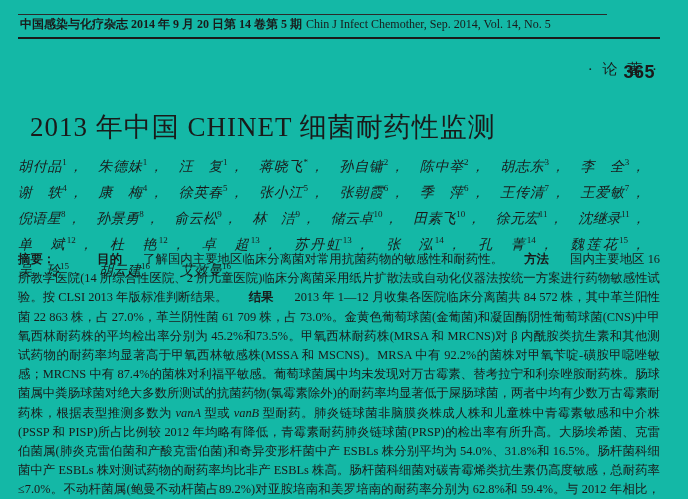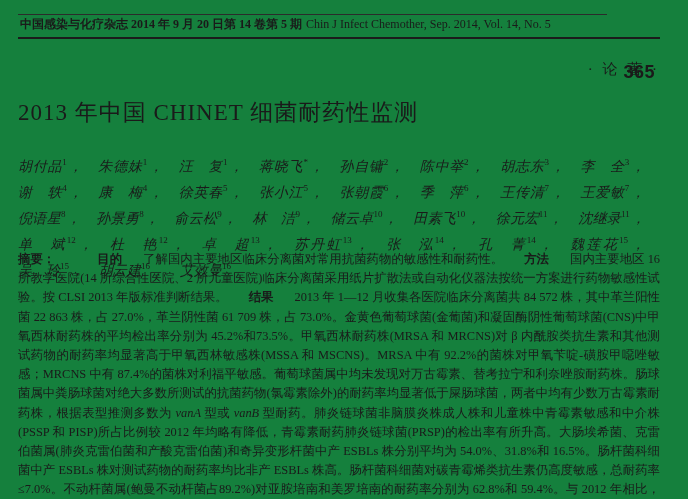--- a/index.html
+++ b/index.html
@@ -1,20 +1,20 @@
 <!DOCTYPE html>
 <html lang="zh"><head>
 <meta charset="utf-8">
 <style>
   html,body{margin:0;padding:0;background:#e8e8e8;}
   .page{
     position:relative;
     width:688px;height:499px;
     margin:0 auto;
-    background:#15803d;
+    background:#14b8a6;
     color:#1a1a1a;
     font-family:"Liberation Serif","DejaVu Serif",serif;
     overflow:hidden;
   }
   .rule-thin{position:absolute;left:18px;top:14px;width:589px;height:1px;background:#2b2b2b;}
   .rule-thick{position:absolute;left:18px;top:37px;width:642px;height:2px;background:#1b1b1b;}
   .header-line{
     position:absolute;left:20px;top:17px;width:586px;
     font-size:12px;line-height:15px;white-space:nowrap;
   }
@@ -23,22 +23,22 @@
   .page-number{
     position:absolute;top:15px;right:33px;
     font-family:"Liberation Sans","DejaVu Sans",sans-serif;
     font-weight:600;font-size:18px;letter-spacing:0.5px;margin-top:47px;
   }
   .category{
     position:absolute;top:60px;right:28px;
     font-size:15px;font-weight:normal;letter-spacing:3px;
   }
   .title{
-    position:absolute;left:18px;top:97px;margin:0;
-    font-size:23px;font-weight:normal;letter-spacing:1px;
+    position:absolute;left:18px;top:97px;margin:12px;
+    font-size:27px;font-weight:normal;letter-spacing:1px;
     white-space:nowrap;
   }
   .authors{
     position:absolute;left:18px;top:154px;width:642px;
     font-size:14px;line-height:26px;
     font-style:italic;
     text-align:justify;
   }
   .author{white-space:nowrap;margin-right:15px;}
   .author sup{font-size:9px;font-style:normal;line-height:0;}

